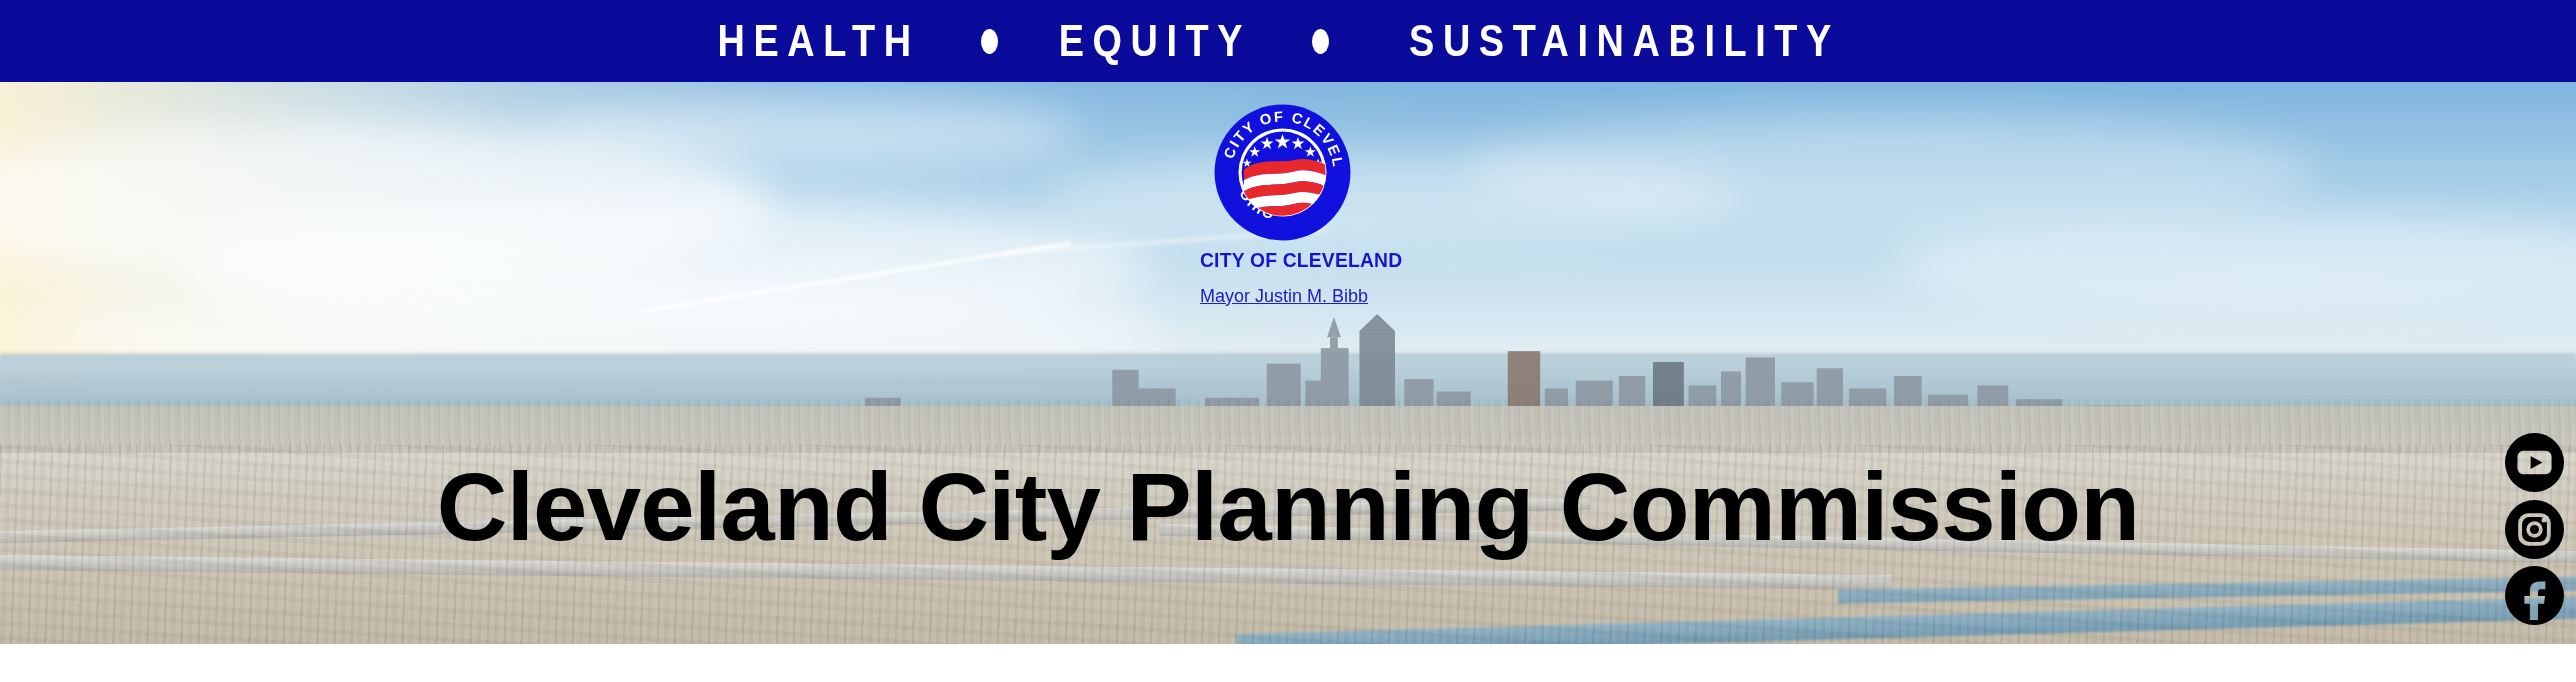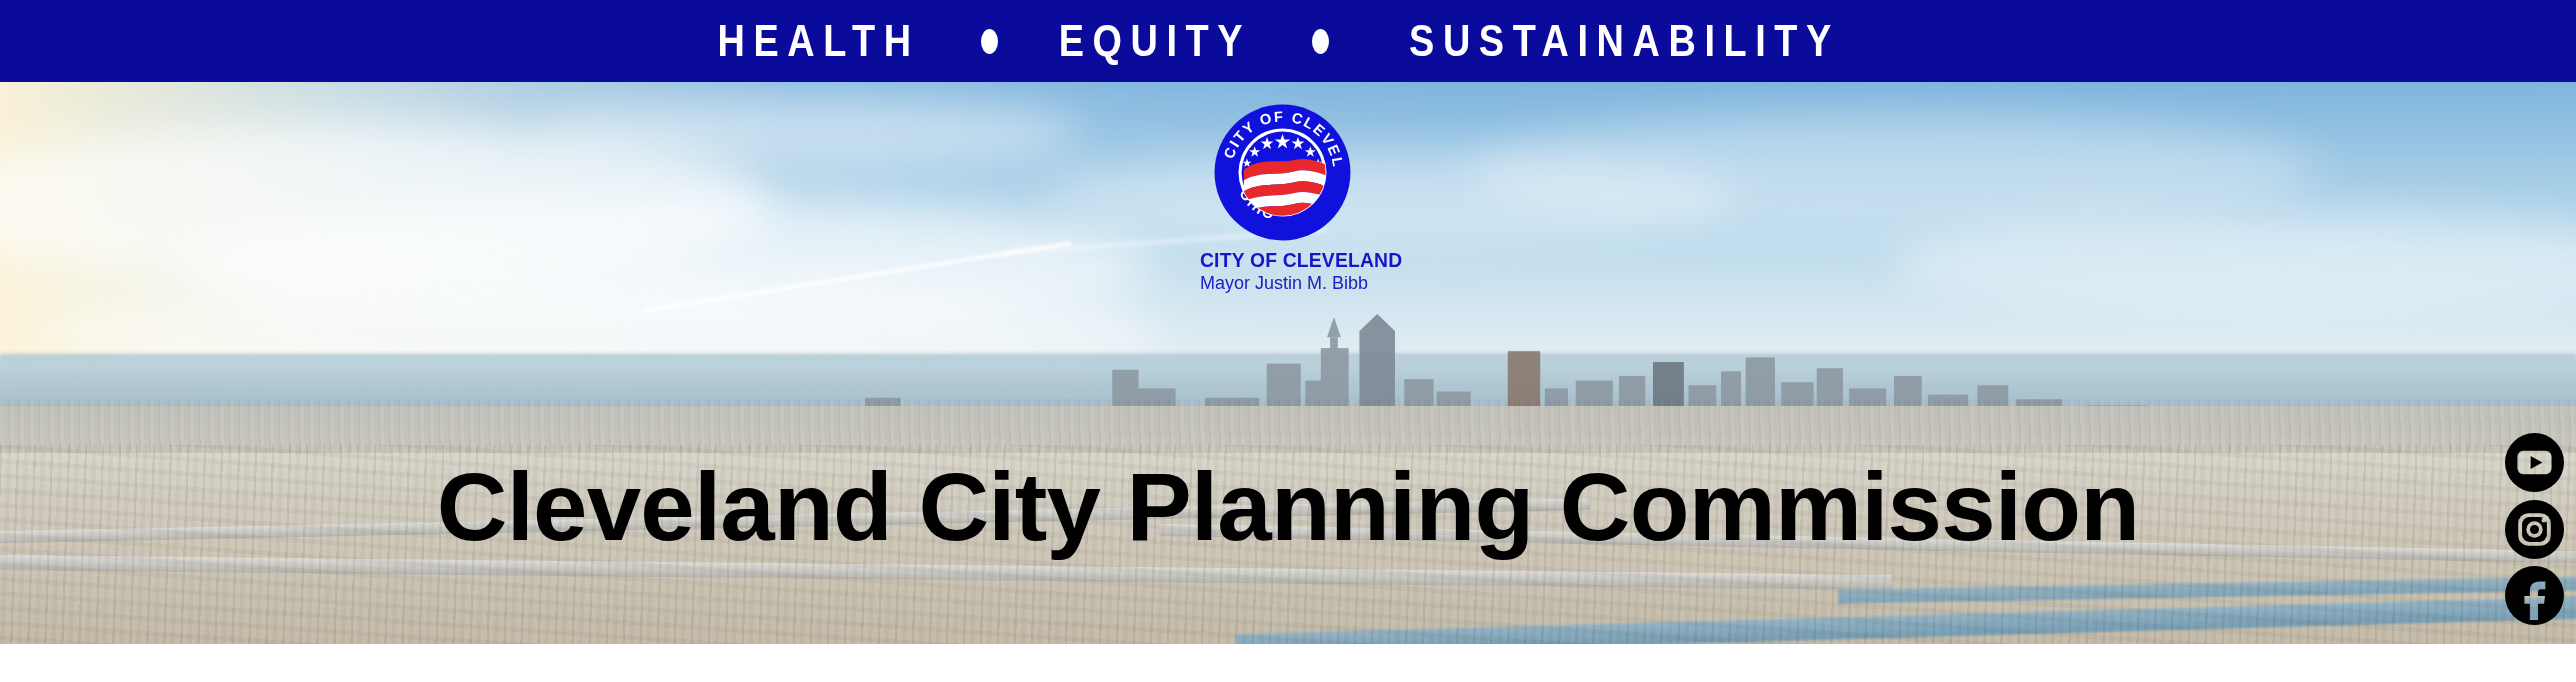--- a/index.html
+++ b/index.html
@@ -218,26 +218,27 @@
   .logo-name {
     margin-top: 7.7px;
     font-family: "Liberation Sans", sans-serif;
     font-size: 19.3px;
     font-weight: 700;
     color: #1616C8;
     letter-spacing: 0.2px;
     white-space: nowrap;
   }
   .logo-mayor {
-    margin-top: 1px;
+    margin-top: 14px;
     font-family: "Liberation Sans", sans-serif;
     font-size: 18px;
     font-weight: 400;
     color: #2020C0;
     white-space: nowrap;
+    text-decoration: underline;
   }
 
   
   .main-title {
     position: absolute;
     left: 0;
     top: 377px;
     width: 2576px;
     text-align: center;
     font-family: "Liberation Sans", sans-serif;

